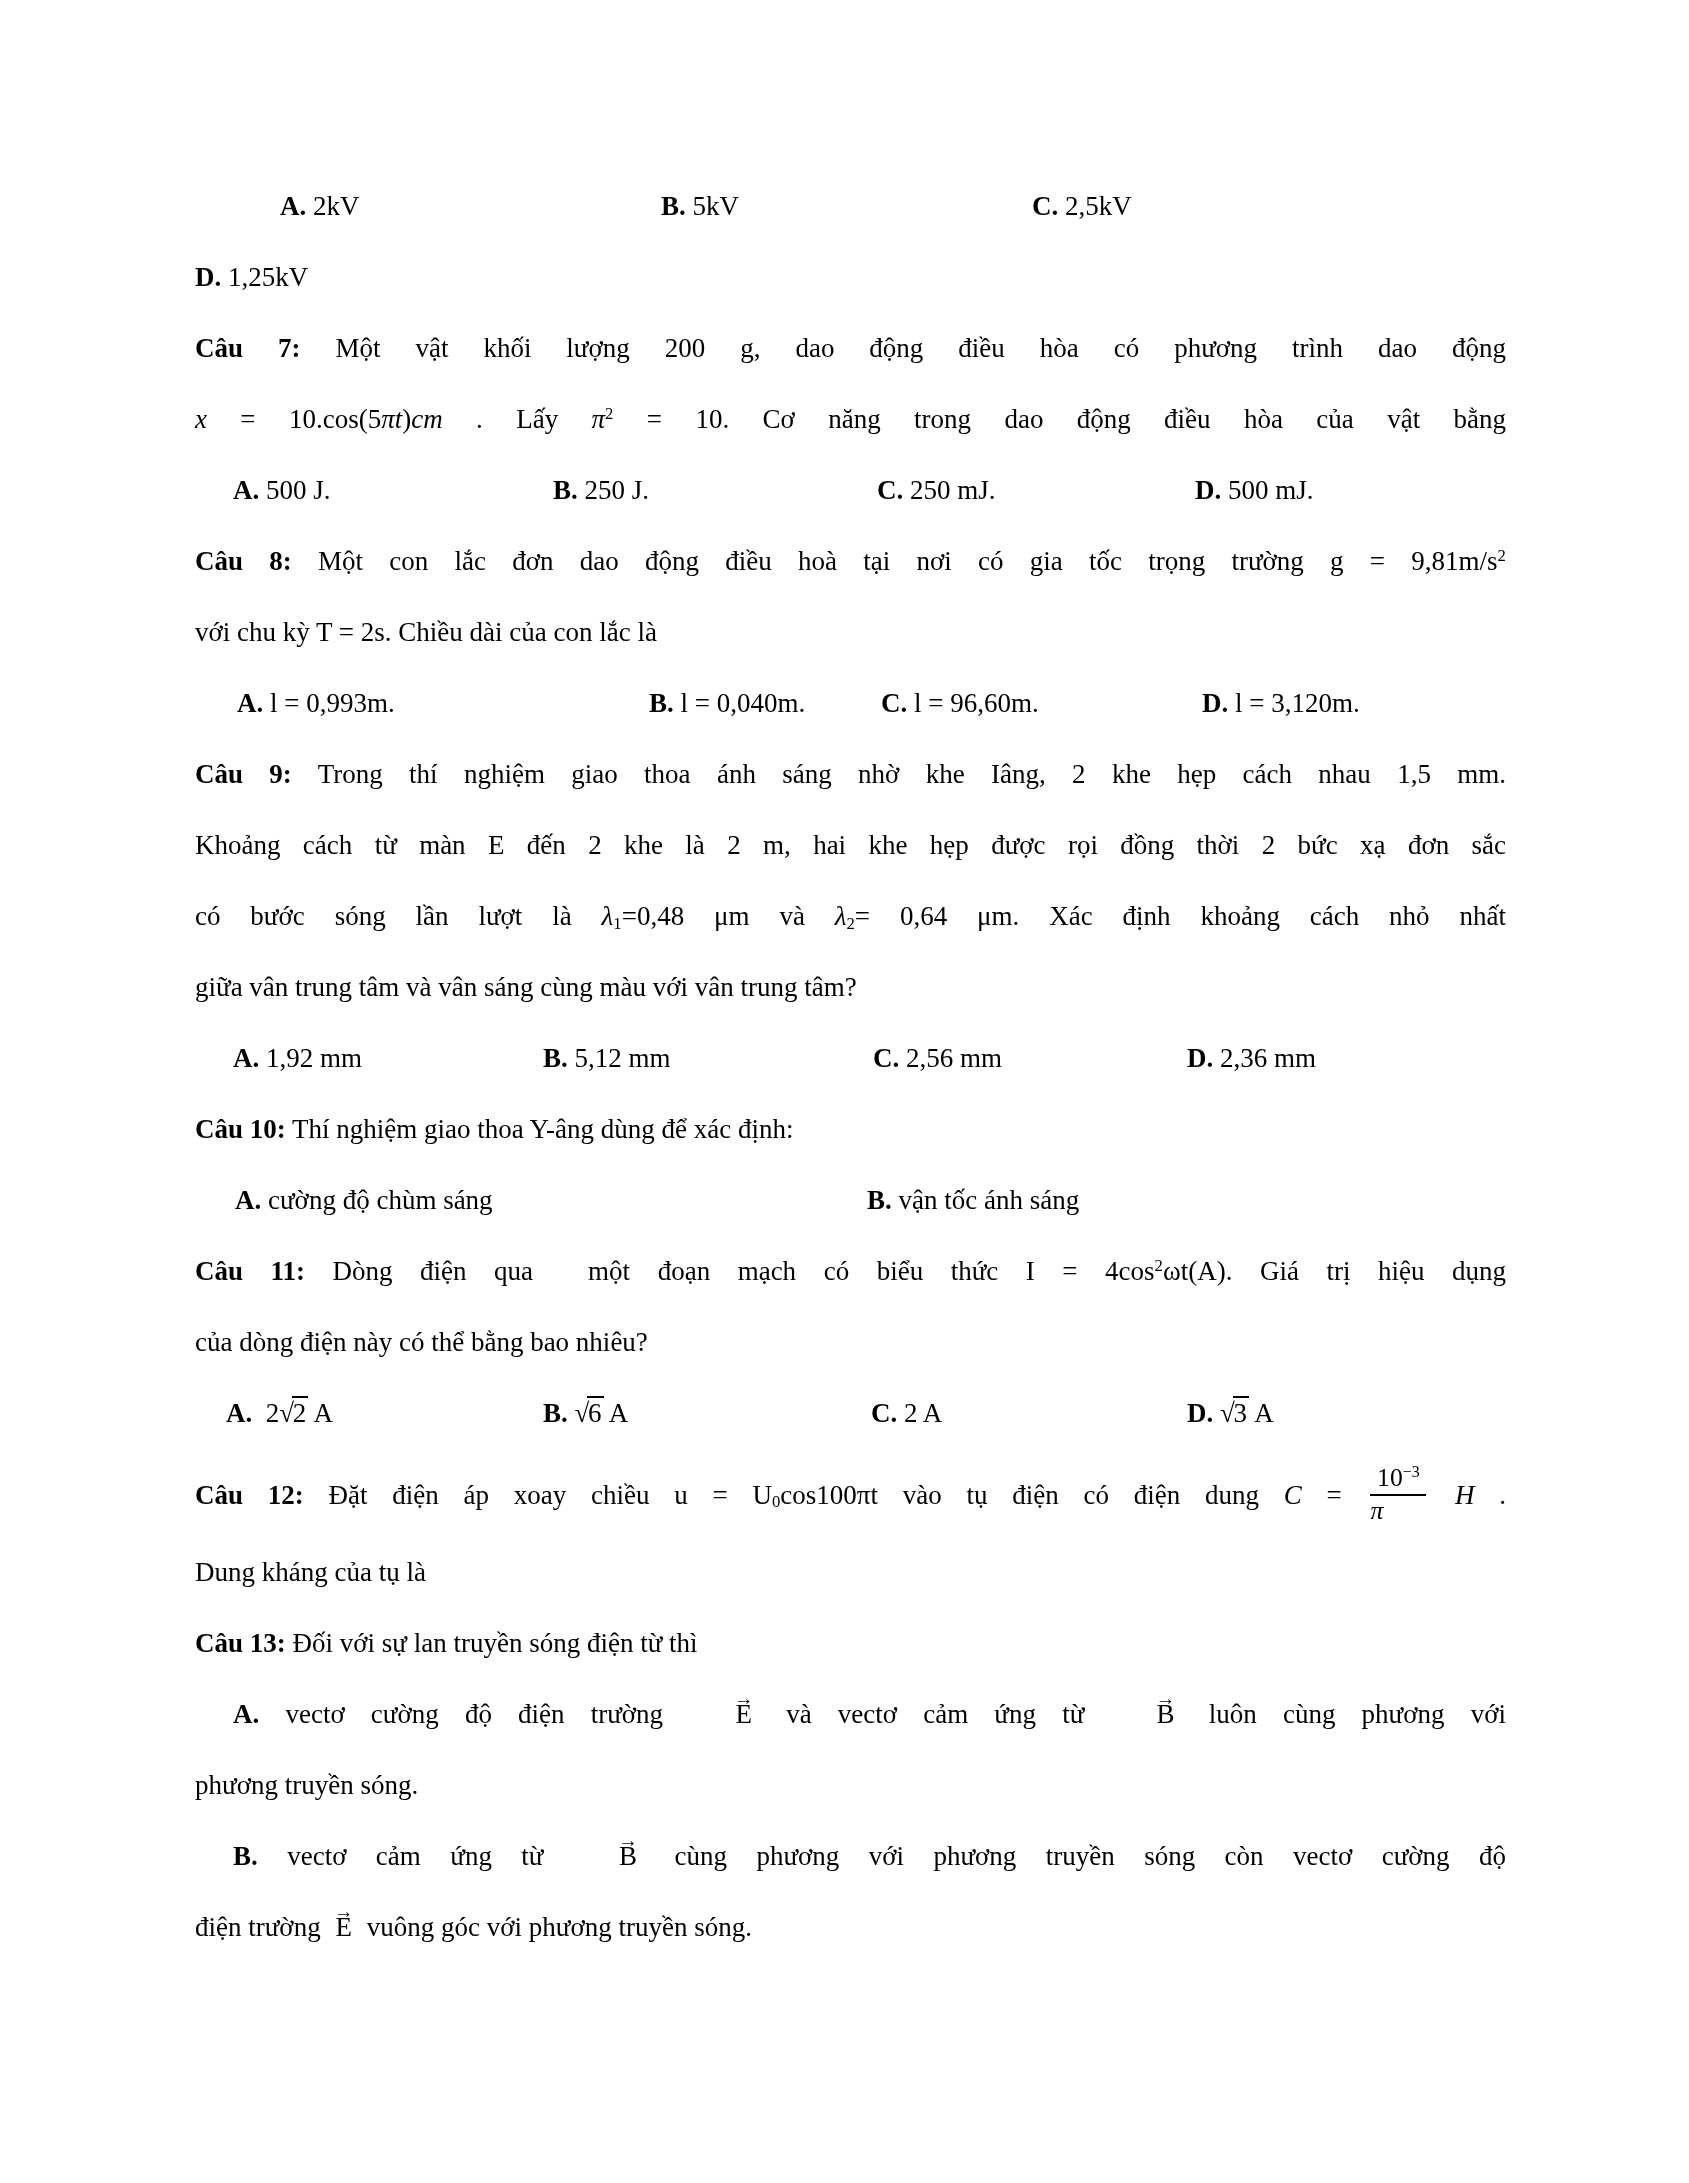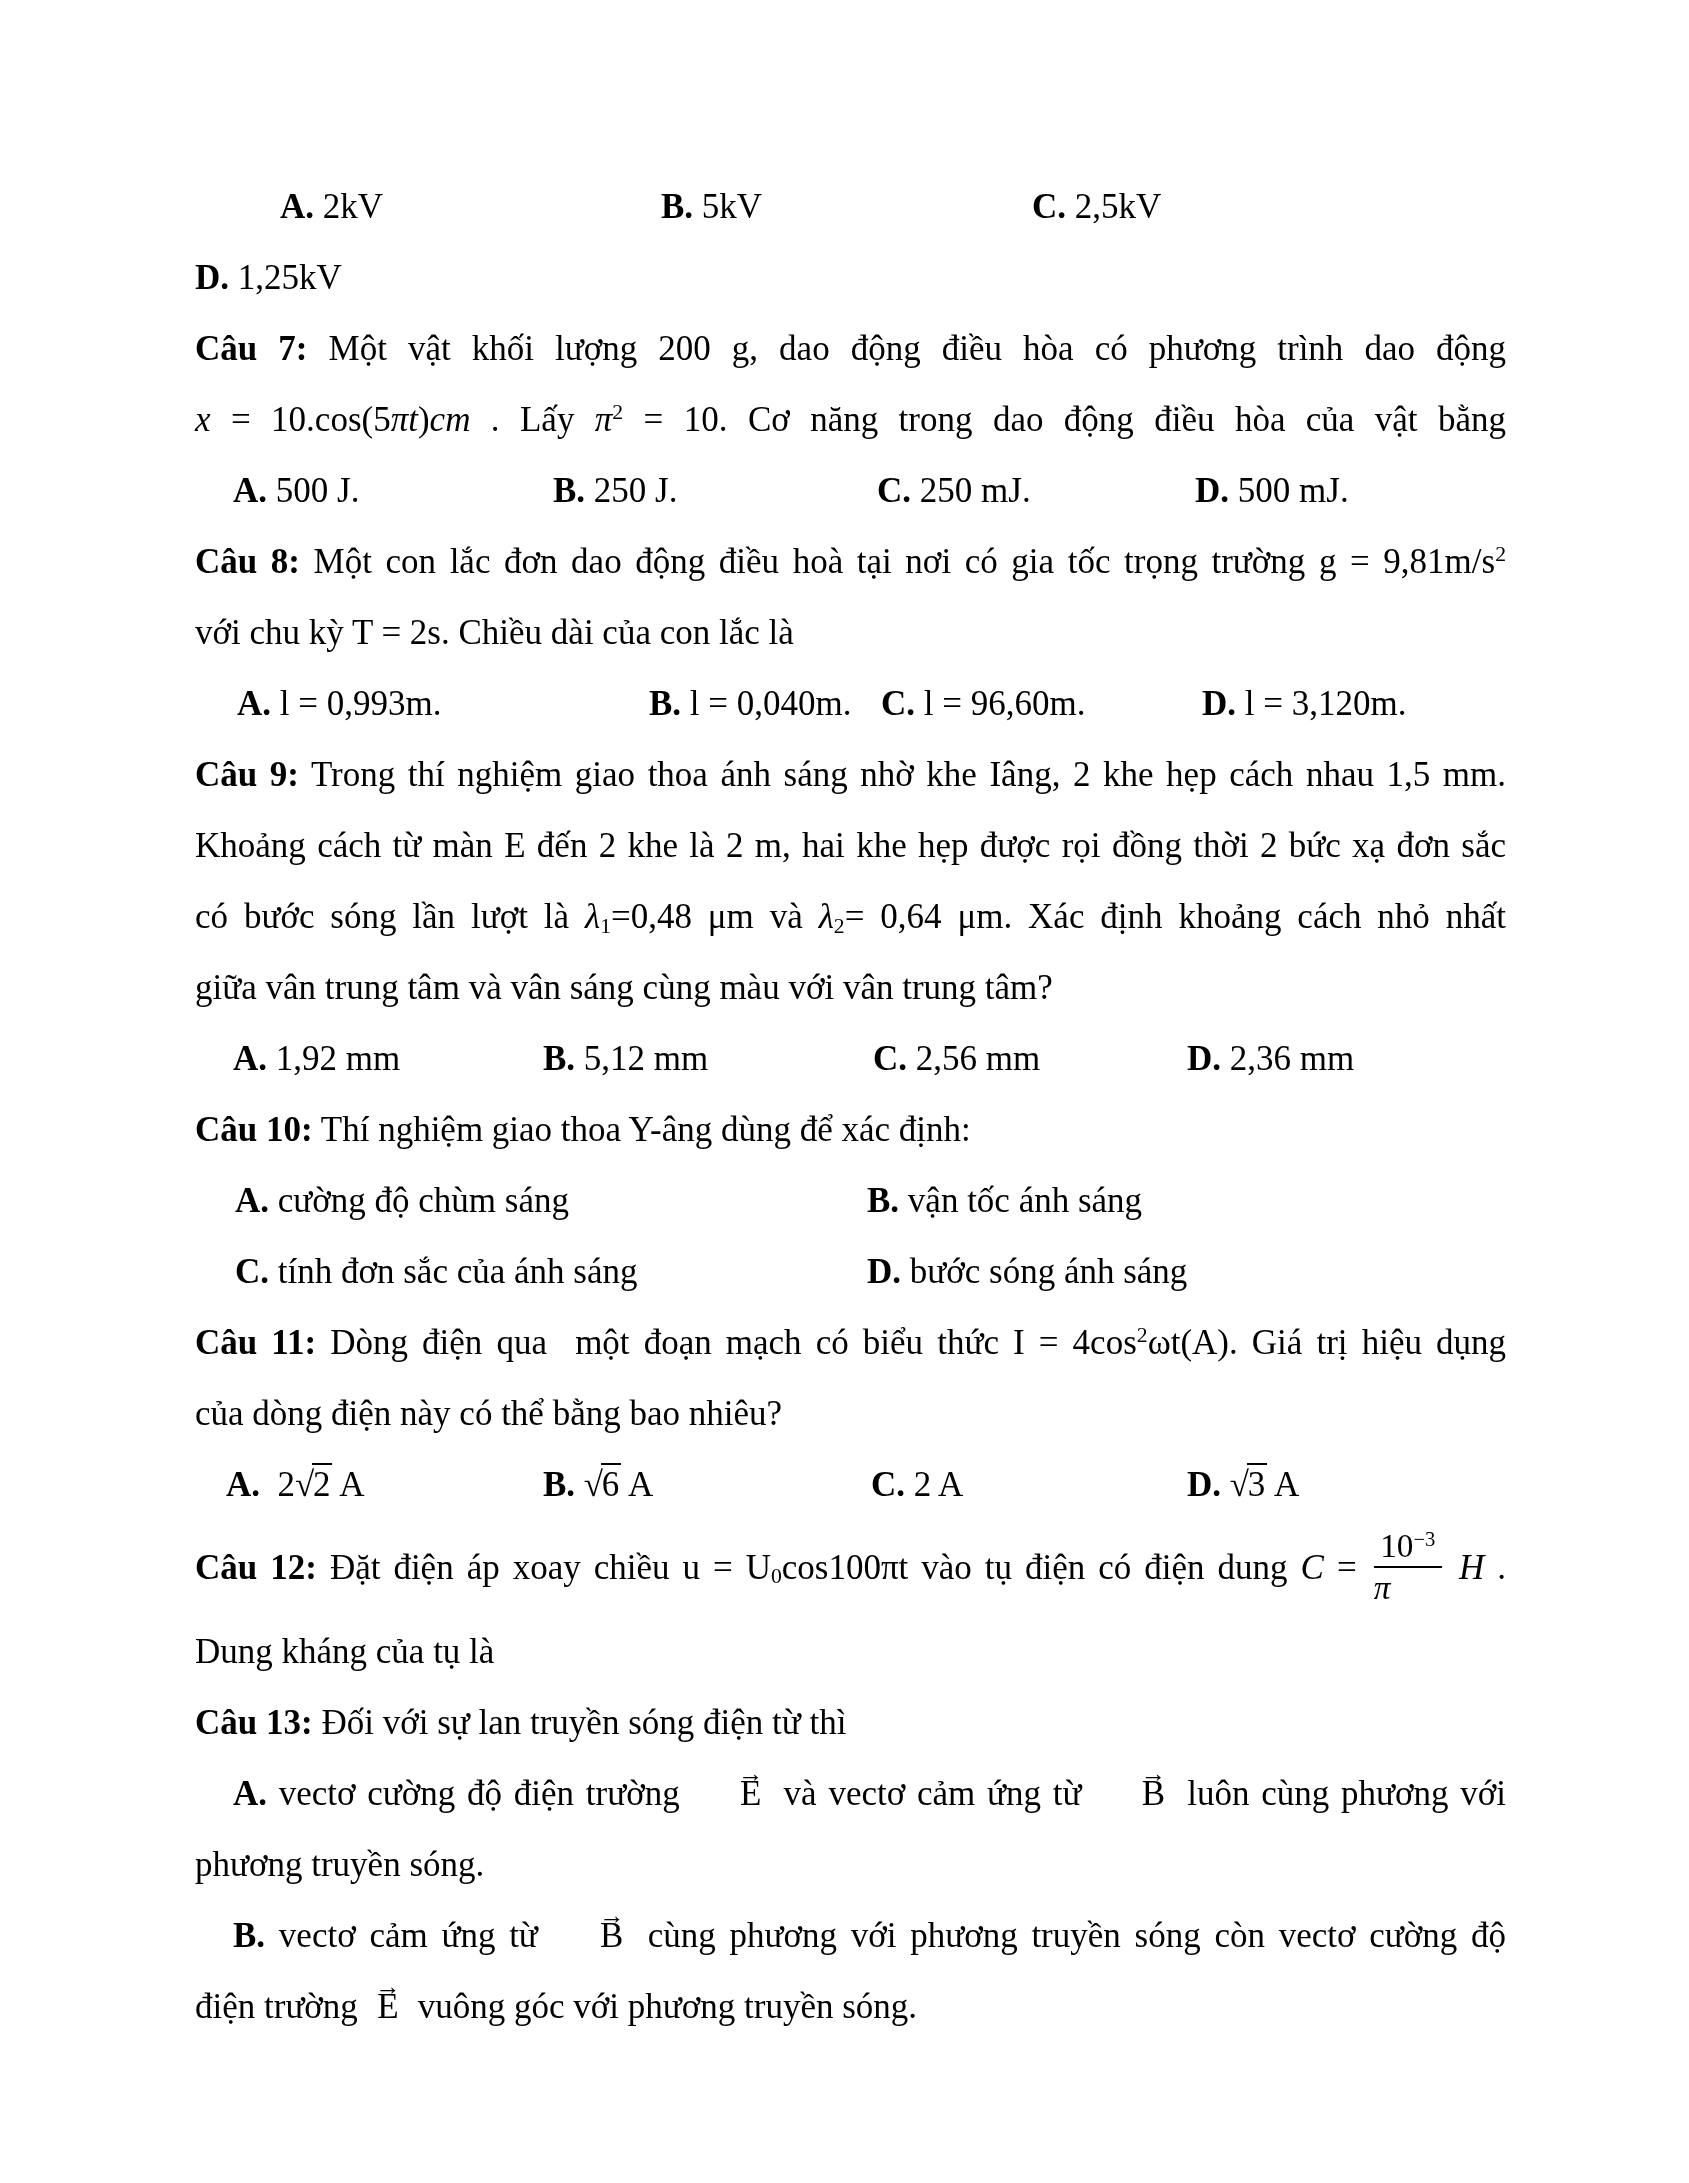--- a/index.html
+++ b/index.html
@@ -1,21 +1,21 @@
 <!DOCTYPE html>
 <html style="font-size:10.6px"><head>
 <meta charset="utf-8">
 <style>
   html,body{margin:0;padding:0;background:#e8e8e8;}
   .page{
     position:relative;
     width:1690px;height:2183px;
     background:#ffffff;color:#000000;
     font-family:"Liberation Serif","DejaVu Serif",serif;
-    font-size:35px;
+    font-size:27px;
     overflow:hidden;
   }
   .content{
     position:absolute;left:195px;top:171px;width:1311px;
   }
   .line{
     position:relative;
     min-height:71px;
     line-height:71px;
   }
@@ -83,24 +83,20 @@
         <span class="opt" style="left: 38px;"><span class="b">A.</span><span class=""> 1,92 mm</span></span>
         <span class="opt" style="left: 348px;"><span class="b">B.</span><span class=""> 5,12 mm</span></span>
         <span class="opt" style="left: 678px;"><span class="b">C.</span><span class=""> 2,56 mm</span></span>
         <span class="opt" style="left: 992px;"><span class="b">D.</span><span class=""> 2,36 mm</span></span>
       </div>
       <div class="line left"><span class="b">Câu 10:</span><span class=""> Thí nghiệm giao thoa Y-âng dùng để xác định:</span></div>
       <div class="line options">
         <span class="opt" style="left: 40px;"><span class="b">A.</span><span class=""> cường độ chùm sáng</span></span>
         <span class="opt" style="left: 672px; text-align: right;"><span class="b">B.</span><span class=""> vận tốc ánh sáng</span></span>
       </div>
-      <div class="line options">
-        <span class="opt" style="left: 40px;"><span class="b">C.</span><span class=""> tính đơn sắc của ánh sáng</span></span>
-        <span class="opt" style="left: 672px;"><span class="b">D.</span><span class=""> bước sóng ánh sáng</span></span>
-      </div>
       <div class="line just"><span class="b">Câu 11:</span><span class=""> Dòng điện qua&nbsp; một đoạn mạch có biểu thức I = 4cos</span><span class="sup">2</span><span class="">ωt(A). Giá trị hiệu dụng</span></div>
       <div class="line left"><span class="">của dòng điện này có thể bằng bao nhiêu?</span></div>
       <div class="line options">
         <span class="opt" style="left: 31px;"><span class="b">A.</span><span class="">&nbsp; 2</span><span class="sqrt"><span class="sign">√</span><span class="radicand">2</span></span><span class=""> A</span></span>
         <span class="opt" style="left: 348px;"><span class="b">B.</span><span class=""> </span><span class="sqrt"><span class="sign">√</span><span class="radicand">6</span></span><span class=""> A</span></span>
         <span class="opt" style="left: 676px;"><span class="b">C.</span><span class=""> 2 A</span></span>
         <span class="opt" style="left: 992px;"><span class="b">D.</span><span class=""> </span><span class="sqrt"><span class="sign">√</span><span class="radicand">3</span></span><span class=""> A</span></span>
       </div>
       <div class="line just tall"><span class="b">Câu 12:</span><span class=""> Đặt điện áp xoay chiều u = U</span><span class="sub">0</span><span class="">cos100πt vào tụ điện có điện dung </span><span class="i">C</span><span class=""> = </span><span class="frac"><span class="num"><span class="">10</span><span class="sup">−3</span></span><span class="den"><span class="i">π</span></span></span><span class=""> </span><span class="i">H</span><span class=""> .</span></div>
       <div class="line left"><span class="">Dung kháng của tụ là</span></div>

